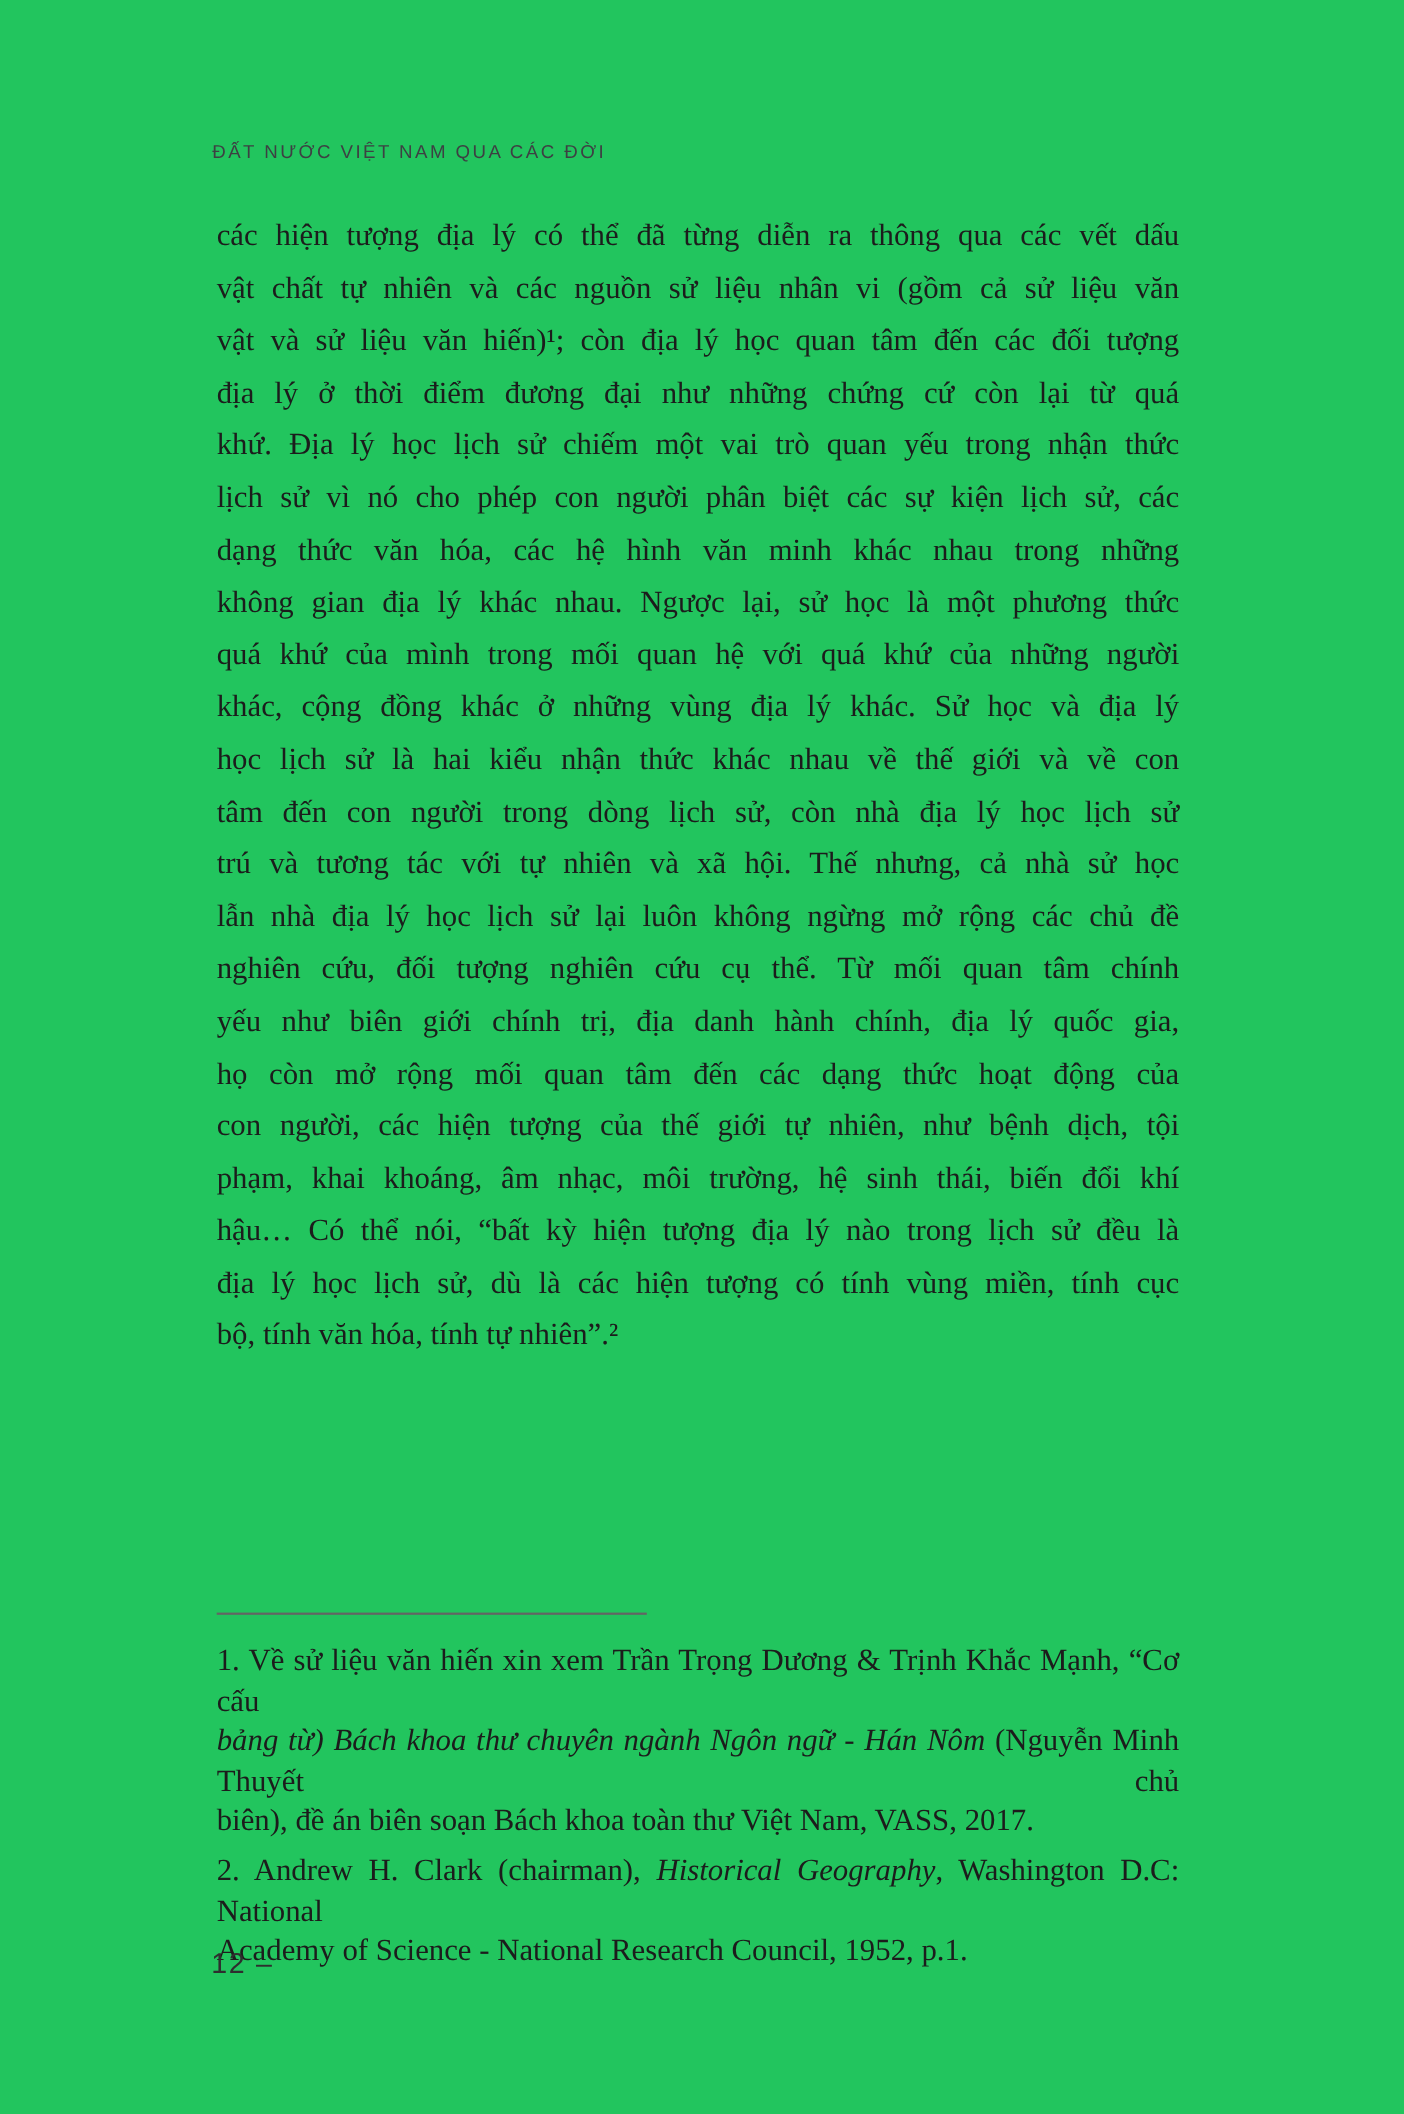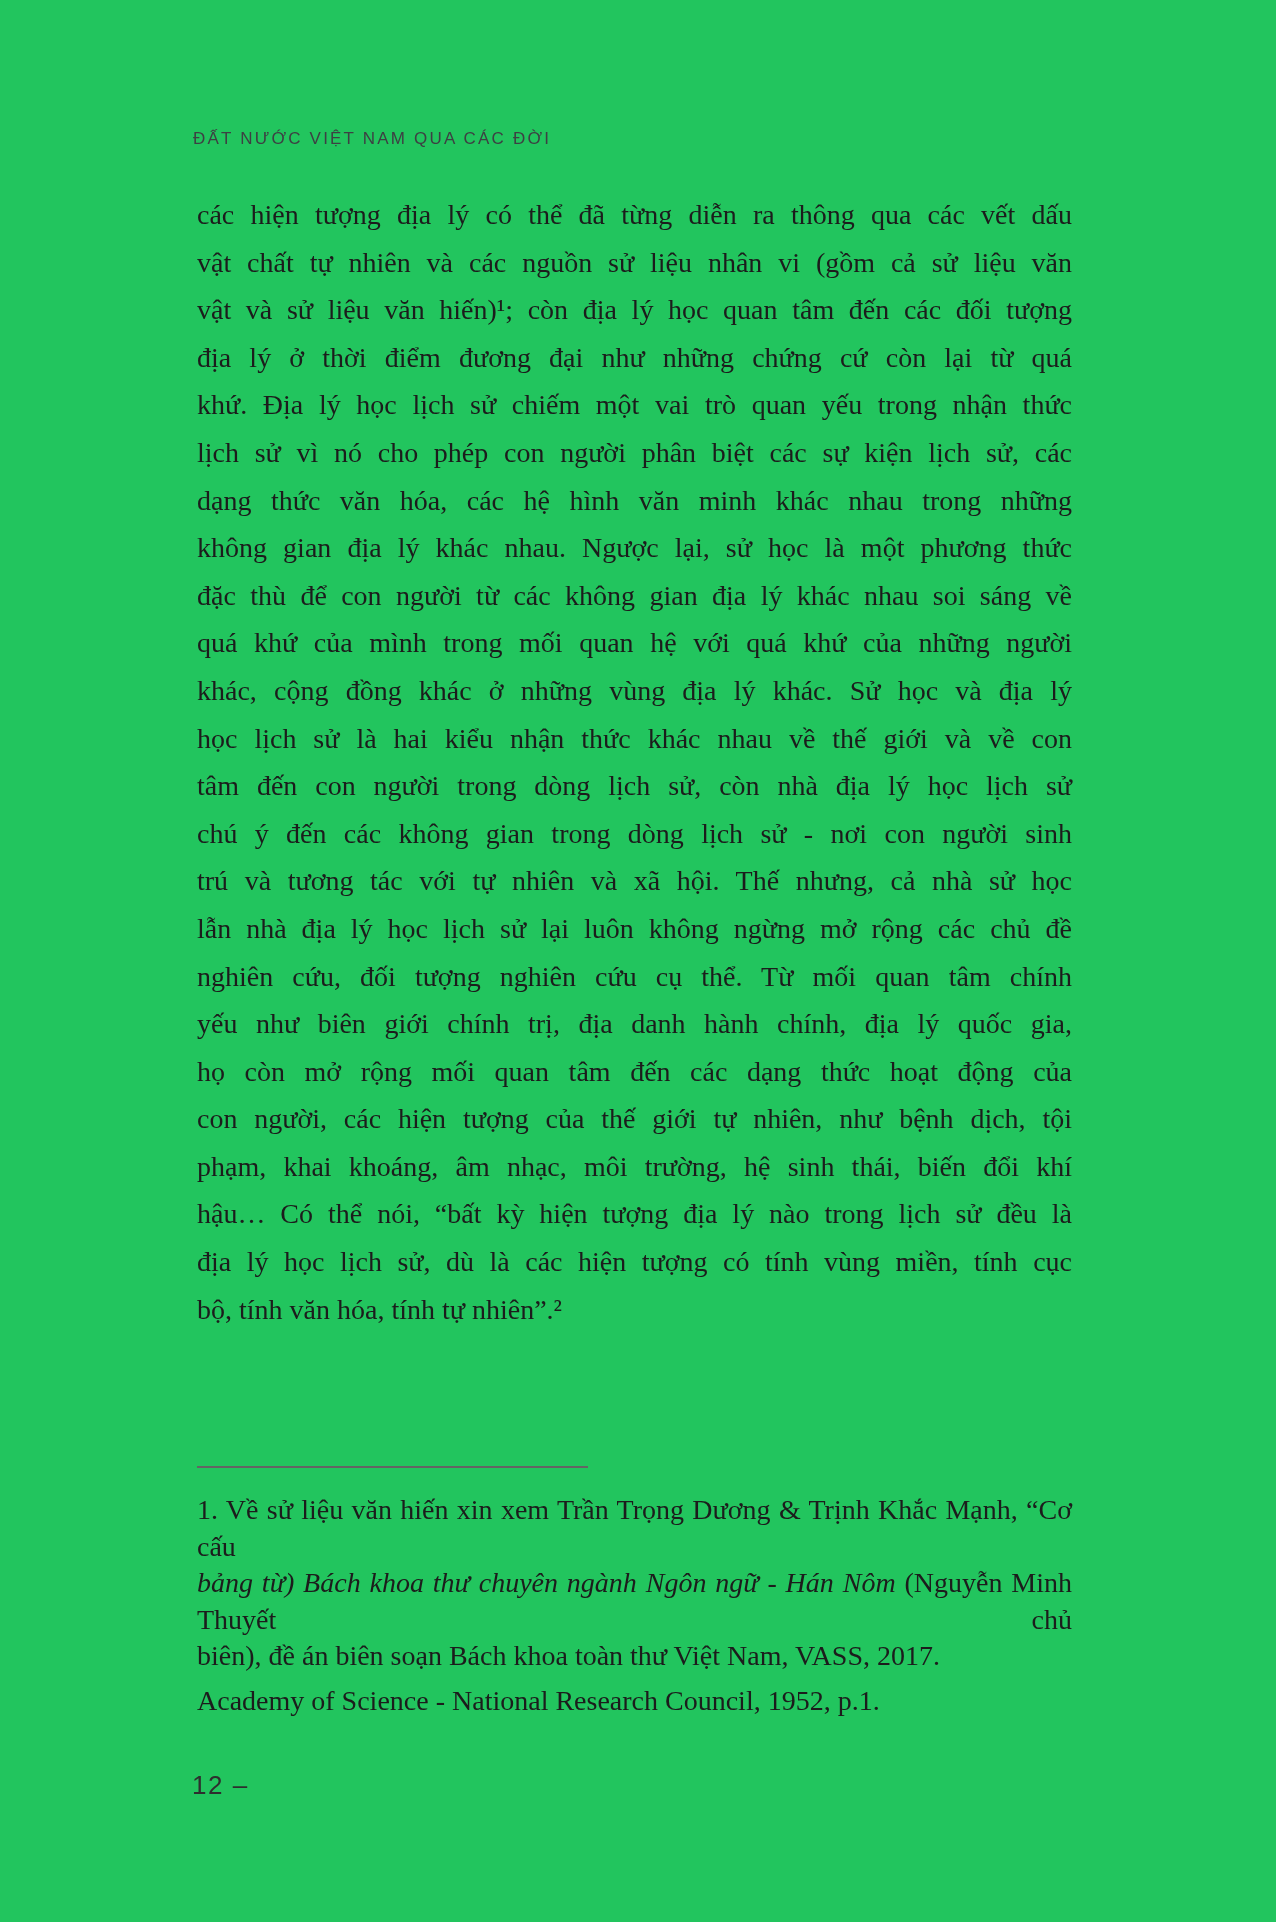--- a/index.html
+++ b/index.html
@@ -78,26 +78,24 @@
 
   <div class="body-text">
       <div class="bline">các hiện tượng địa lý có thể đã từng diễn ra thông qua các vết dấu</div>
       <div class="bline">vật chất tự nhiên và các nguồn sử liệu nhân vi (gồm cả sử liệu văn</div>
       <div class="bline">vật và sử liệu văn hiến)¹; còn địa lý học quan tâm đến các đối tượng</div>
       <div class="bline">địa lý ở thời điểm đương đại như những chứng cứ còn lại từ quá</div>
       <div class="bline">khứ. Địa lý học lịch sử chiếm một vai trò quan yếu trong nhận thức</div>
       <div class="bline">lịch sử vì nó cho phép con người phân biệt các sự kiện lịch sử, các</div>
       <div class="bline">dạng thức văn hóa, các hệ hình văn minh khác nhau trong những</div>
       <div class="bline">không gian địa lý khác nhau. Ngược lại, sử học là một phương thức</div>
-      <div class="bline">đặc thù để con người từ các không gian địa lý khác nhau soi sáng về</div>
       <div class="bline">quá khứ của mình trong mối quan hệ với quá khứ của những người</div>
       <div class="bline">khác, cộng đồng khác ở những vùng địa lý khác. Sử học và địa lý</div>
       <div class="bline">học lịch sử là hai kiểu nhận thức khác nhau về thế giới và về con</div>
       <div class="bline">tâm đến con người trong dòng lịch sử, còn nhà địa lý học lịch sử</div>
-      <div class="bline">chú ý đến các không gian trong dòng lịch sử - nơi con người sinh</div>
       <div class="bline">trú và tương tác với tự nhiên và xã hội. Thế nhưng, cả nhà sử học</div>
       <div class="bline">lẫn nhà địa lý học lịch sử lại luôn không ngừng mở rộng các chủ đề</div>
       <div class="bline">nghiên cứu, đối tượng nghiên cứu cụ thể. Từ mối quan tâm chính</div>
       <div class="bline">yếu như biên giới chính trị, địa danh hành chính, địa lý quốc gia,</div>
       <div class="bline">họ còn mở rộng mối quan tâm đến các dạng thức hoạt động của</div>
       <div class="bline">con người, các hiện tượng của thế giới tự nhiên, như bệnh dịch, tội</div>
       <div class="bline">phạm, khai khoáng, âm nhạc, môi trường, hệ sinh thái, biến đổi khí</div>
       <div class="bline">hậu… Có thể nói, “bất kỳ hiện tượng địa lý nào trong lịch sử đều là</div>
       <div class="bline">địa lý học lịch sử, dù là các hiện tượng có tính vùng miền, tính cục</div>
       <div class="bline last">bộ, tính văn hóa, tính tự nhiên”.²</div>
@@ -105,18 +103,19 @@
 
   <div class="fsep"></div>
 
   <div class="footnotes">
       <div class="fnote">
         <div class="fline"><span>1. Về sử liệu văn hiến xin xem Trần Trọng Dương &amp; Trịnh Khắc Mạnh, “Cơ cấu</span></div>
         <div class="fline"><span class="it">bảng từ) Bách khoa thư chuyên ngành Ngôn ngữ - Hán Nôm </span><span>(Nguyễn Minh Thuyết chủ</span></div>
         <div class="fline last"><span>biên), đề án biên soạn Bách khoa toàn thư Việt Nam, VASS, 2017.</span></div>
       </div>
       <div class="fnote">
+        <div class="fline"><span>2. Andrew H. Clark (chairman), </span><span class="it">Historical Geography</span><span>, Washington D.C: National</span></div>
         <div class="fline last"><span>Academy of Science - National Research Council, 1952, p.1.</span></div>
       </div>
     </div>
 
   <div class="folio">12 –</div>
 </div>
 
 </body></html>

